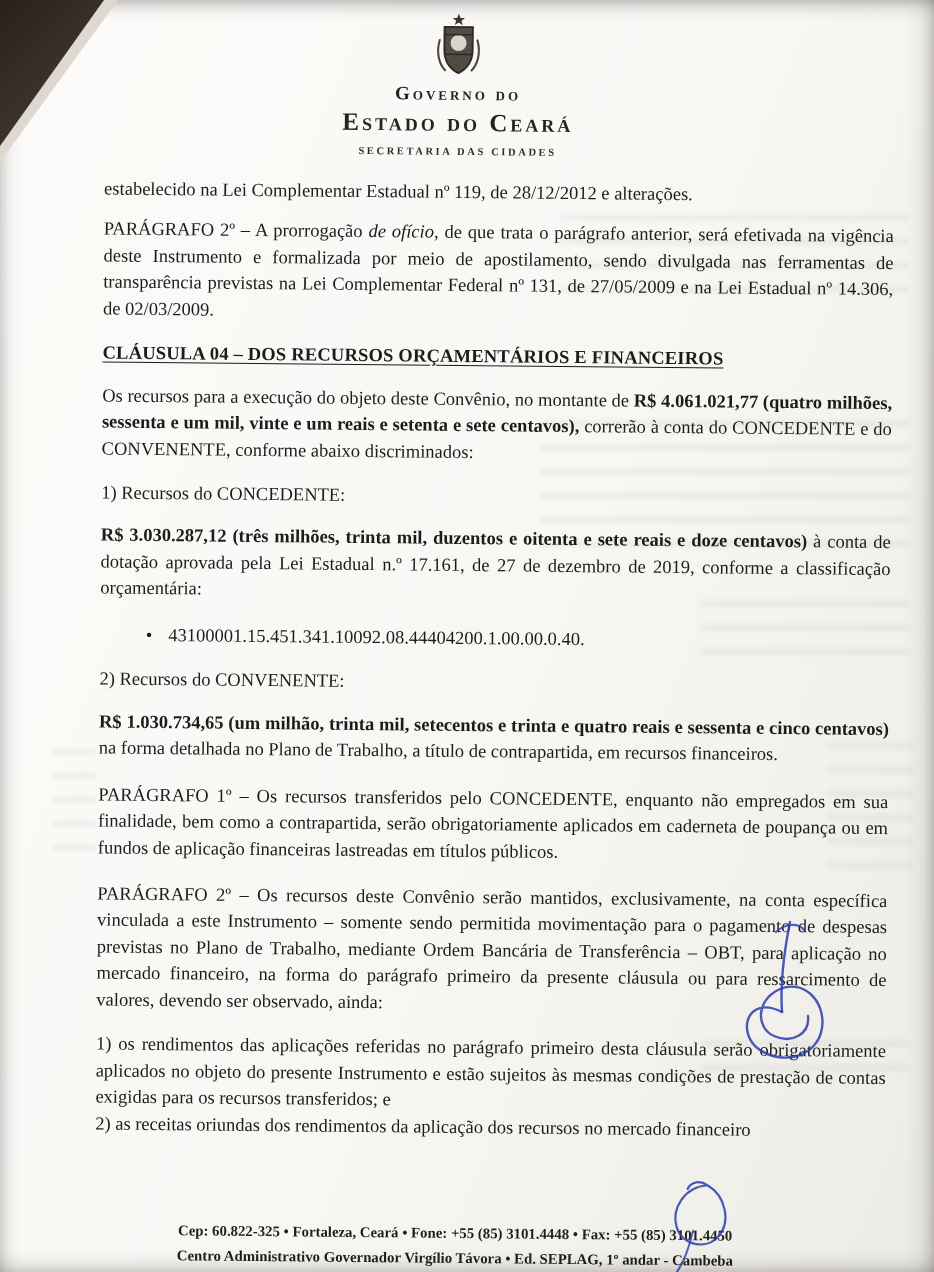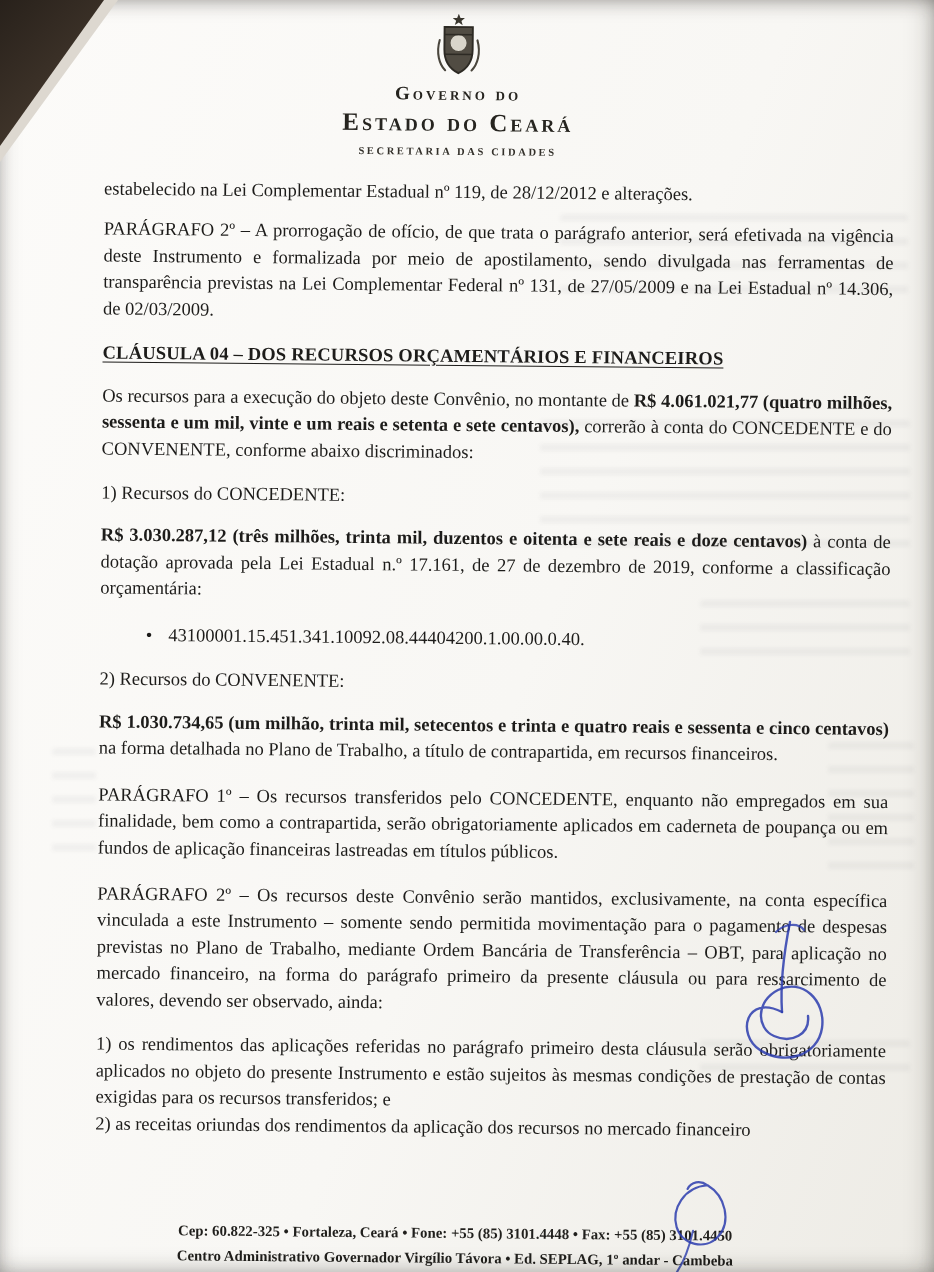--- a/index.html
+++ b/index.html
@@ -26,21 +26,21 @@
   .gov2{font-variant:small-caps;font-weight:600;font-size:25px;letter-spacing:3px;color:#26241f;margin-top:-2px;}
   .gov3{font-size:10.5px;letter-spacing:2.6px;font-weight:600;color:#33302a;margin-top:3px;}
   .para{margin:0;text-align:justify;}
   .mt14{margin-top:14px}.mt16{margin-top:16px}.mt18{margin-top:18px}
   .mt20{margin-top:20px}
   .clause{
     margin:18px 0 0 0;font-size:18.5px;font-weight:bold;
     text-decoration:underline;text-underline-offset:3px;letter-spacing:.2px;
   }
   .b{font-weight:bold;}
-  .i{}
+  .i{font-style:italic;}
   .bullet-row{margin-top:20px;margin-bottom:4px;padding-left:46px;}
   .bullet-row .dot{display:inline-block;margin-right:16px;}
   .doc-footer{
     position:absolute;left:0;right:0;bottom:-15px;
     text-align:center;font-size:14.8px;font-weight:600;line-height:1.72;color:#201f1c;
   }
   
   .bleed{
     position:absolute;z-index:1;pointer-events:none;border-radius:4px;
     background:repeating-linear-gradient(to bottom,

